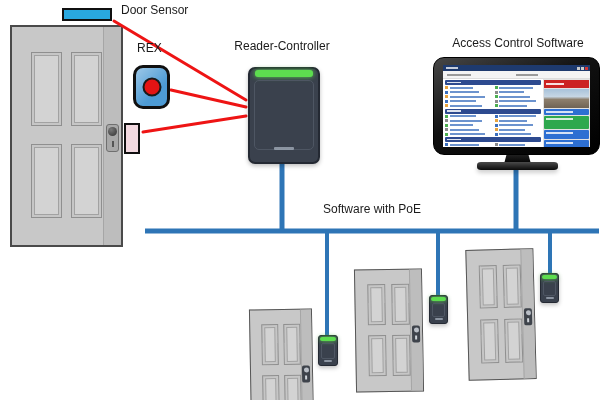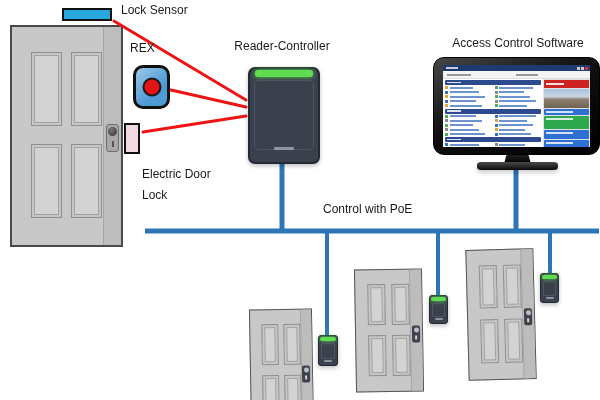--- a/index.html
+++ b/index.html
@@ -2,21 +2,21 @@
 <html><head>
 <meta charset="utf-8">
 <style>
   html,body{margin:0;padding:0;background:#fff;}
   #stage{position:relative;width:600px;height:400px;background:#fff;overflow:hidden;
          font-family:"Liberation Sans",sans-serif;}
 
   
   .label{position:absolute;font-size:12px;color:#1b1b1b;white-space:pre-line;line-height:15px;}
   .lbl-door-sensor{left:121px;top:3px;}
-  .lbl-rex{left:130px;top:41px;}
+  .lbl-rex{left:137px;top:41px;}
   .lbl-lock{left:142px;top:164px;line-height:21px;}
   .lbl-reader{left:228px;top:39px;width:108px;text-align:center;}
   .lbl-acs{left:438px;top:36px;width:160px;text-align:center;}
   .lbl-net{left:323px;top:202px;}
 
   
   .door{position:absolute;background:#c8c8c8;border:2px solid #4a4a4a;box-sizing:border-box;}
   .door-sm{border-width:1px;border-color:#565656;}
   .stile{position:absolute;top:0;bottom:0;right:0;width:16%;background:#bdbdbd;border-left:1px solid #a6a6a6;}
   .panel{position:absolute;width:28%;height:34%;background:#d3d3d3;border:1px solid #8f8f8f;
@@ -318,21 +318,19 @@
               <div class="sb-card" style="background-color: rgb(45, 111, 210); height: 6px;"></div>
               <div class="sb-card" style="background-color: rgb(46, 168, 78); height: 13px;"></div>
               <div class="sb-card" style="background-color: rgb(45, 111, 210); height: 9px;"></div>
               <div class="sb-card" style="background-color: rgb(45, 111, 210); height: 9px;"></div>
             </div>
         </div>
       </div>
     </div>
   </div>
 
-  <div class="label lbl-door-sensor">Lock Sensor</div>
+  <div class="label lbl-door-sensor">Door Sensor</div>
   <div class="label lbl-rex">REX</div>
-  <div class="label lbl-lock">Electric Door
-Lock</div>
   <div class="label lbl-acs">Access Control Software</div>
   <div class="label lbl-reader">Reader-Controller</div>
-  <div class="label lbl-net">Control with PoE</div>
+  <div class="label lbl-net">Software with PoE</div>
 
 </div>
 
 </body></html>

